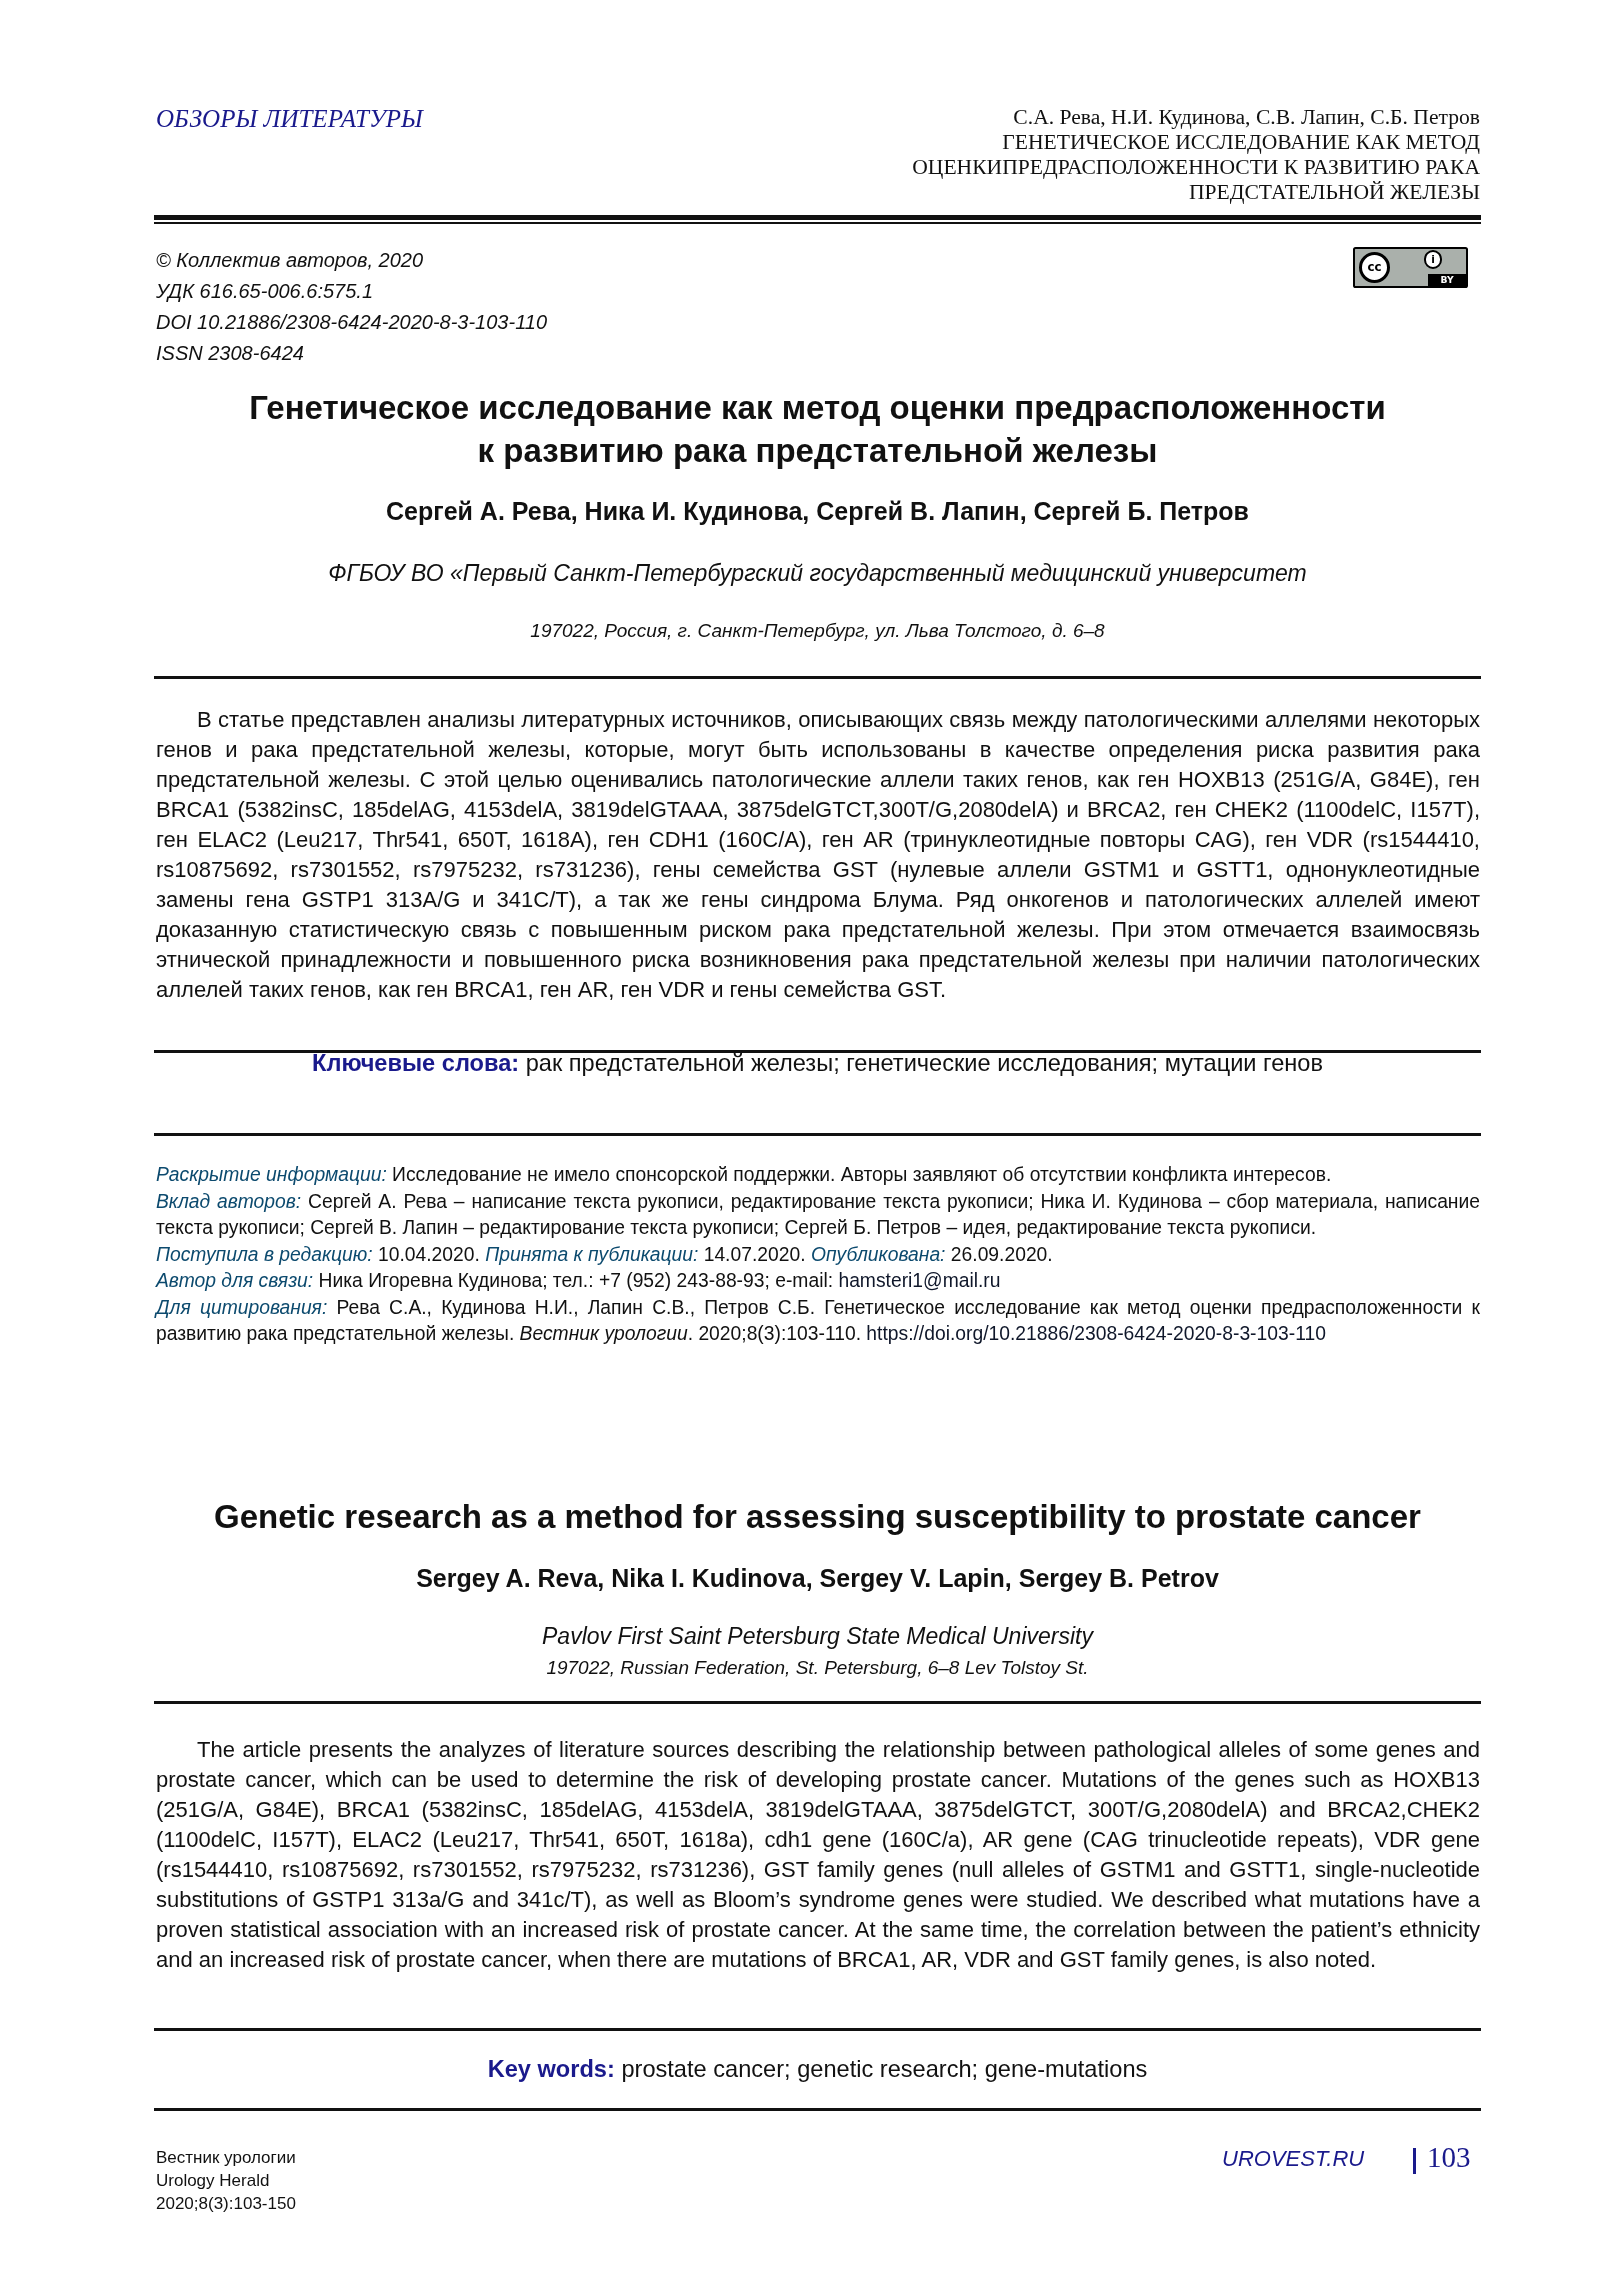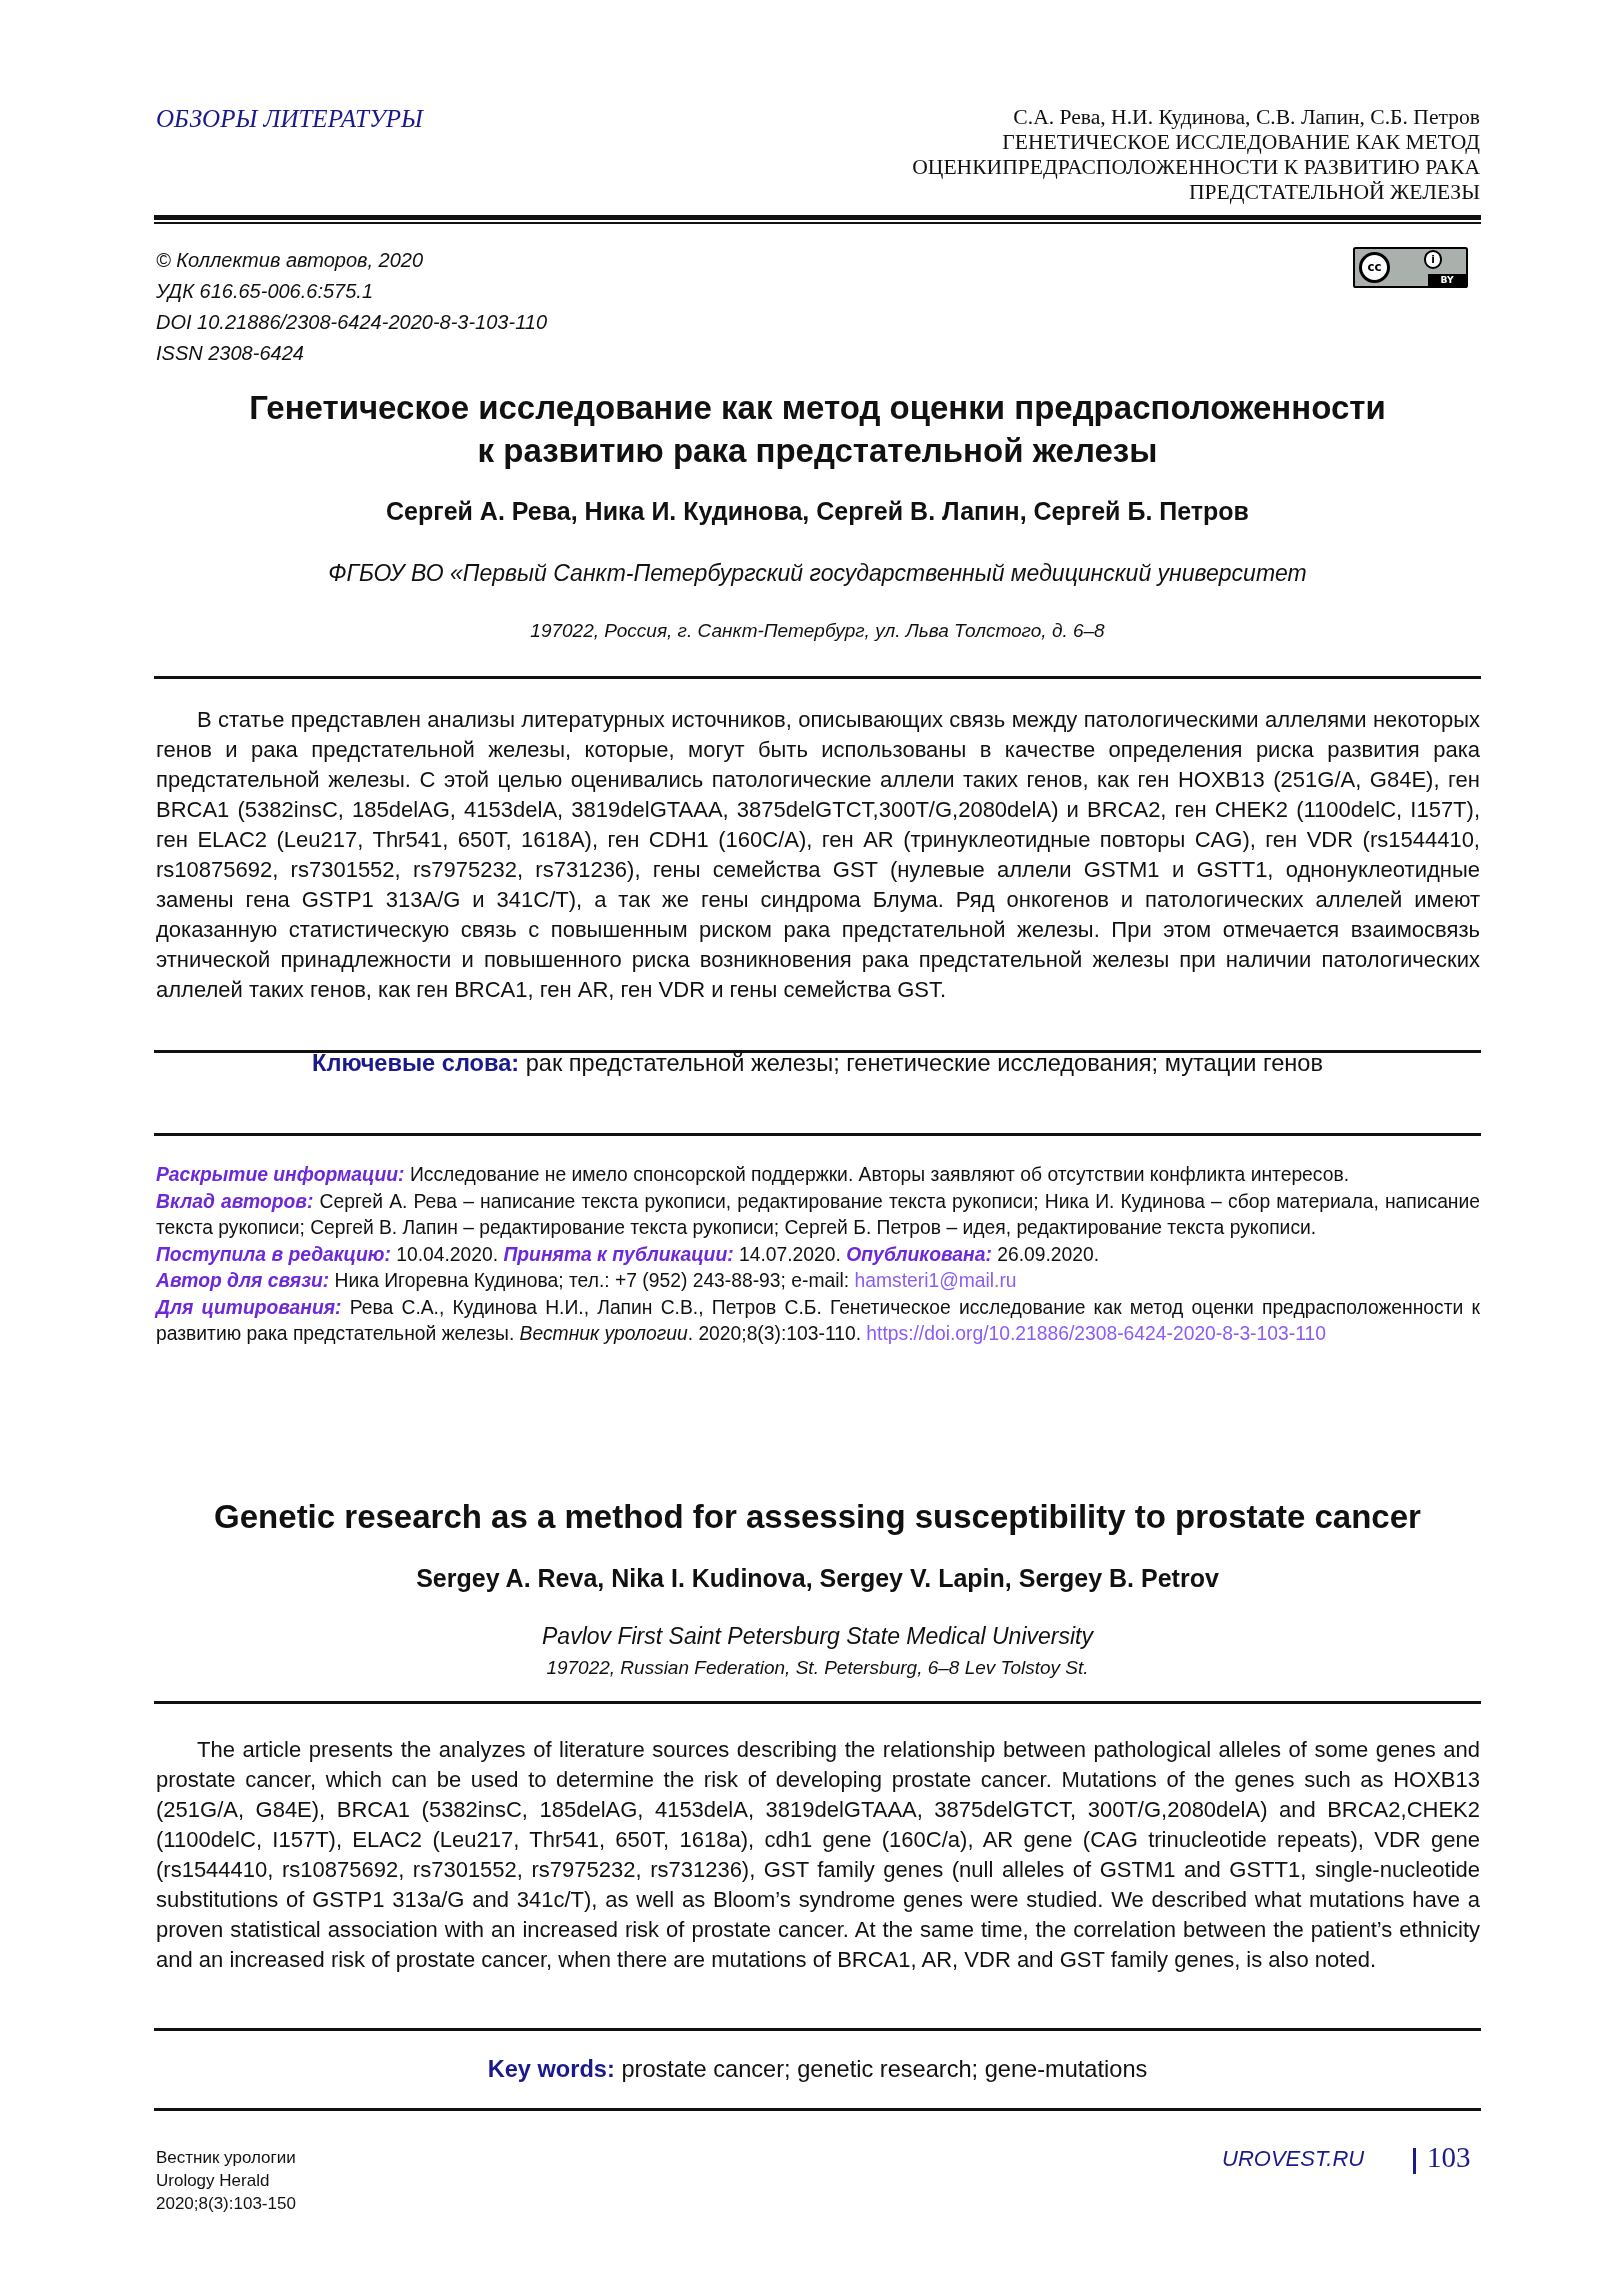--- a/index.html
+++ b/index.html
@@ -32,22 +32,22 @@
   
   .abstract { left: 156px; width: 1324px; font-size: 22px; line-height: 30px; text-align: justify; }
   .abstract p { margin: 0; text-indent: 41px; }
   #ru-abstract { top: 705px; }
   #ru-keywords { top: 1050px; font-size: 23.6px; }
   #ru-keywords .kw-label { font-weight: bold; }
 
   
   #info { left: 156px; width: 1324px; top: 1162px; font-size: 19.3px; line-height: 26.5px; text-align: justify; }
   #info p { margin: 0; }
-  #info .lbl { font-weight: bold; font-style: italic; color: #6d28d9; }
-  #info .link { color: #8b5cf6; }
+  #info .lbl { font-weight: normal; font-style: italic; color: #0c4a6e; }
+  #info .link { color: #0f172a; }
   #info .it { font-style: italic; }
 
   
   #en-title { top: 1498px; font-size: 33px; font-weight: bold; }
   #en-authors { top: 1564px; font-size: 25px; font-weight: bold; }
   #en-affil { top: 1623px; font-size: 23px; font-style: italic; }
   #en-address { top: 1657px; font-size: 19px; font-style: italic; }
   #en-abstract { top: 1735px; }
   #en-keywords { top: 2056px; font-size: 23.6px; }
   #en-keywords .kw-label { font-weight: bold; }

